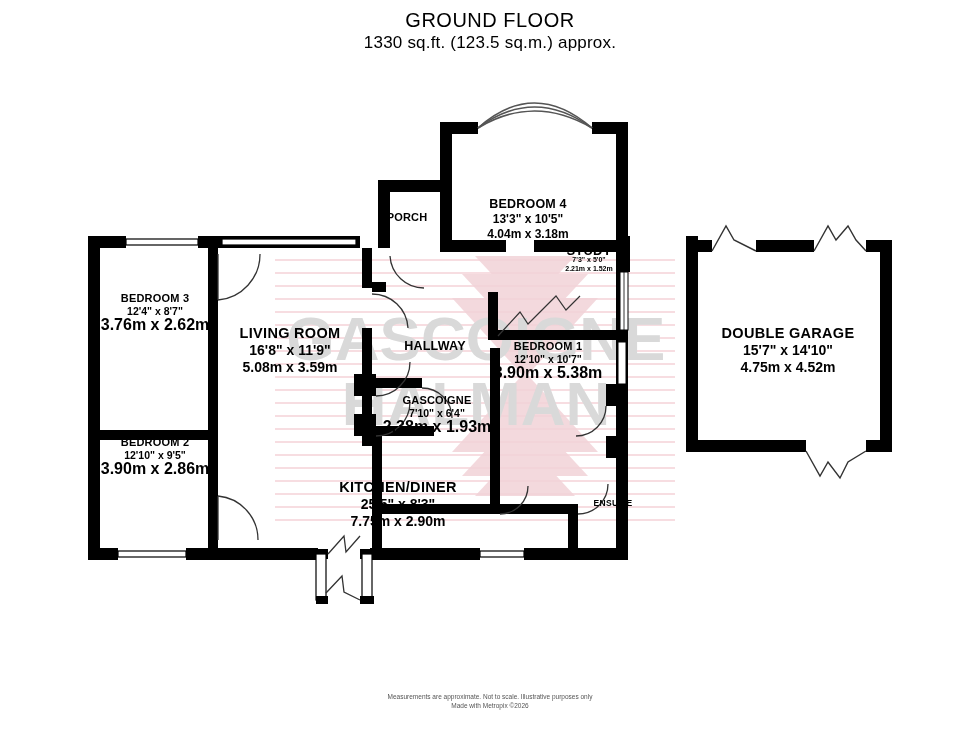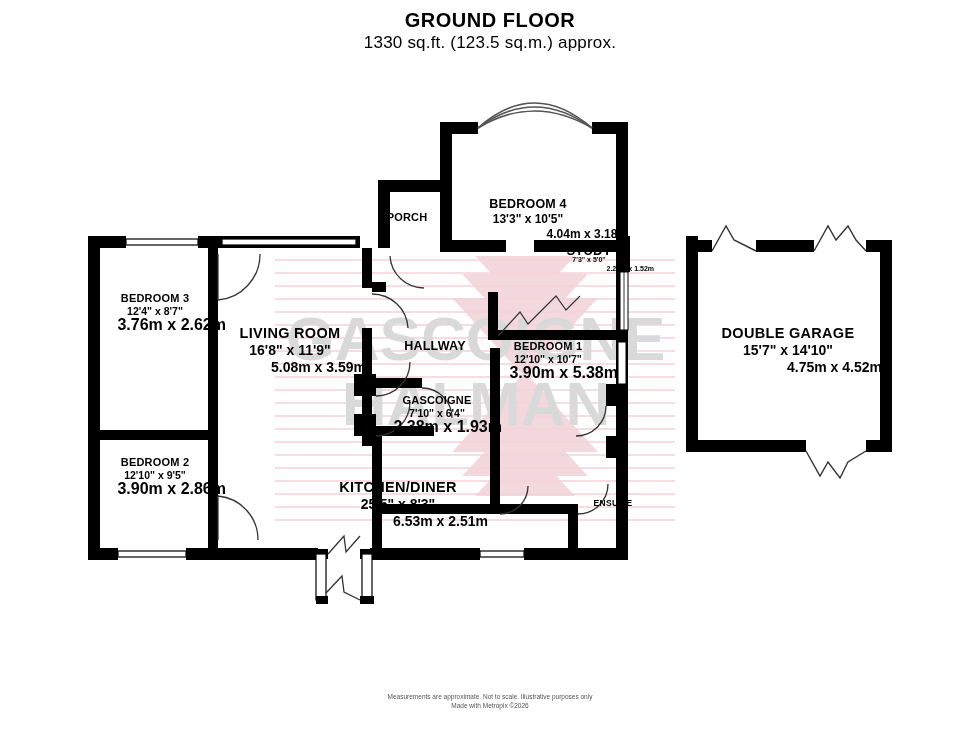--- a/index.html
+++ b/index.html
@@ -9,21 +9,21 @@
     font-family:"Liberation Sans", sans-serif;
     color:#000;overflow:hidden;position:relative;
   }
   .page{position:absolute;inset:0;}
 
   
   .title-block{
     position:absolute;left:0;top:8px;width:980px;text-align:center;
     pointer-events:none;
   }
-  .title-line1{font-size:20px;font-weight:700;letter-spacing:.5px;line-height:24px;}
+  .title-line1{font-size:20px;font-weight:400;letter-spacing:.5px;line-height:24px;}
   .title-line2{font-size:17px;font-weight:400;letter-spacing:.2px;line-height:22px;}
 
   
   .footer-block{
     position:absolute;left:0;top:692px;width:980px;text-align:center;
   }
   .footer-total{font-size:9px;line-height:12px;color:#222;}
   .footer-small{font-size:6.5px;line-height:9px;color:#555;}
 
   
@@ -36,21 +36,21 @@
     pointer-events:none;
   }
 
   
   .room{
     position:absolute;text-align:center;white-space:nowrap;
     font-weight:700;color:#000;
   }
   .room .nm{display:block;}
   .room .im{display:block;}
-  .room .me{display:block;text-align:right;}
+  .room .me{display:block;}
 
   .sz-lg .nm{font-size:14.5px;line-height:17px;letter-spacing:.3px;}
   .sz-lg .im{font-size:14px;line-height:17px;}
   .sz-lg .me{font-size:14px;line-height:17px;}
 
   .sz-md .nm{font-size:12.5px;line-height:15px;letter-spacing:.2px;margin-top:42px;}
   .sz-md .im{font-size:12px;line-height:15px;}
   .sz-md .me{font-size:12px;line-height:15px;}
 
   .sz-sm .nm{font-size:11px;line-height:13px;letter-spacing:.2px;}
@@ -301,21 +301,21 @@
     <div class="room sz-md only-name" style="left:382px;top:297px;width:106px;">
       <span class="nm">HALLWAY</span>
     </div>
 
     <div class="room sz-sm" style="left:84px;top:292px;width:142px;">
       <span class="nm">BEDROOM 3</span>
       <span class="im">12'4"  x 8'7"</span>
       <span class="me">3.76m  x 2.62m</span>
     </div>
 
-    <div class="room sz-sm" style="left:84px;top:456px;width:142px;">
+    <div class="room sz-sm" style="left:84px;top:436px;width:142px;">
       <span class="nm">BEDROOM 2</span>
       <span class="im">12'10"  x 9'5"</span>
       <span class="me">3.90m  x 2.86m</span>
     </div>
 
     <div class="room sz-lg" style="left:214px;top:325px;width:152px;">
       <span class="nm">LIVING ROOM</span>
       <span class="im">16'8"  x 11'9"</span>
       <span class="me">5.08m  x 3.59m</span>
     </div>
@@ -328,21 +328,21 @@
 
     <div class="room sz-sm" style="left:372px;top:394px;width:130px;">
       <span class="nm">GASCOIGNE</span>
       <span class="im">7'10"  x 6'4"</span>
       <span class="me">2.38m  x 1.93m</span>
     </div>
 
     <div class="room sz-lg" style="left:308px;top:479px;width:180px;">
       <span class="nm">KITCHEN/DINER</span>
       <span class="im">25'5"  x 8'3"</span>
-      <span class="me">6.53m  x 2.51m</span>
+      <span class="me">7.75m  x 2.90m</span>
     </div>
 
     <div class="room sz-tiny only-name" style="left:580px;top:498px;width:66px;">
       <span class="nm">ENSUITE</span>
     </div>
 
     <div class="room sz-lg" style="left:694px;top:325px;width:188px;">
       <span class="nm">DOUBLE GARAGE</span>
       <span class="im">15'7"  x 14'10"</span>
       <span class="me">4.75m  x 4.52m</span>

